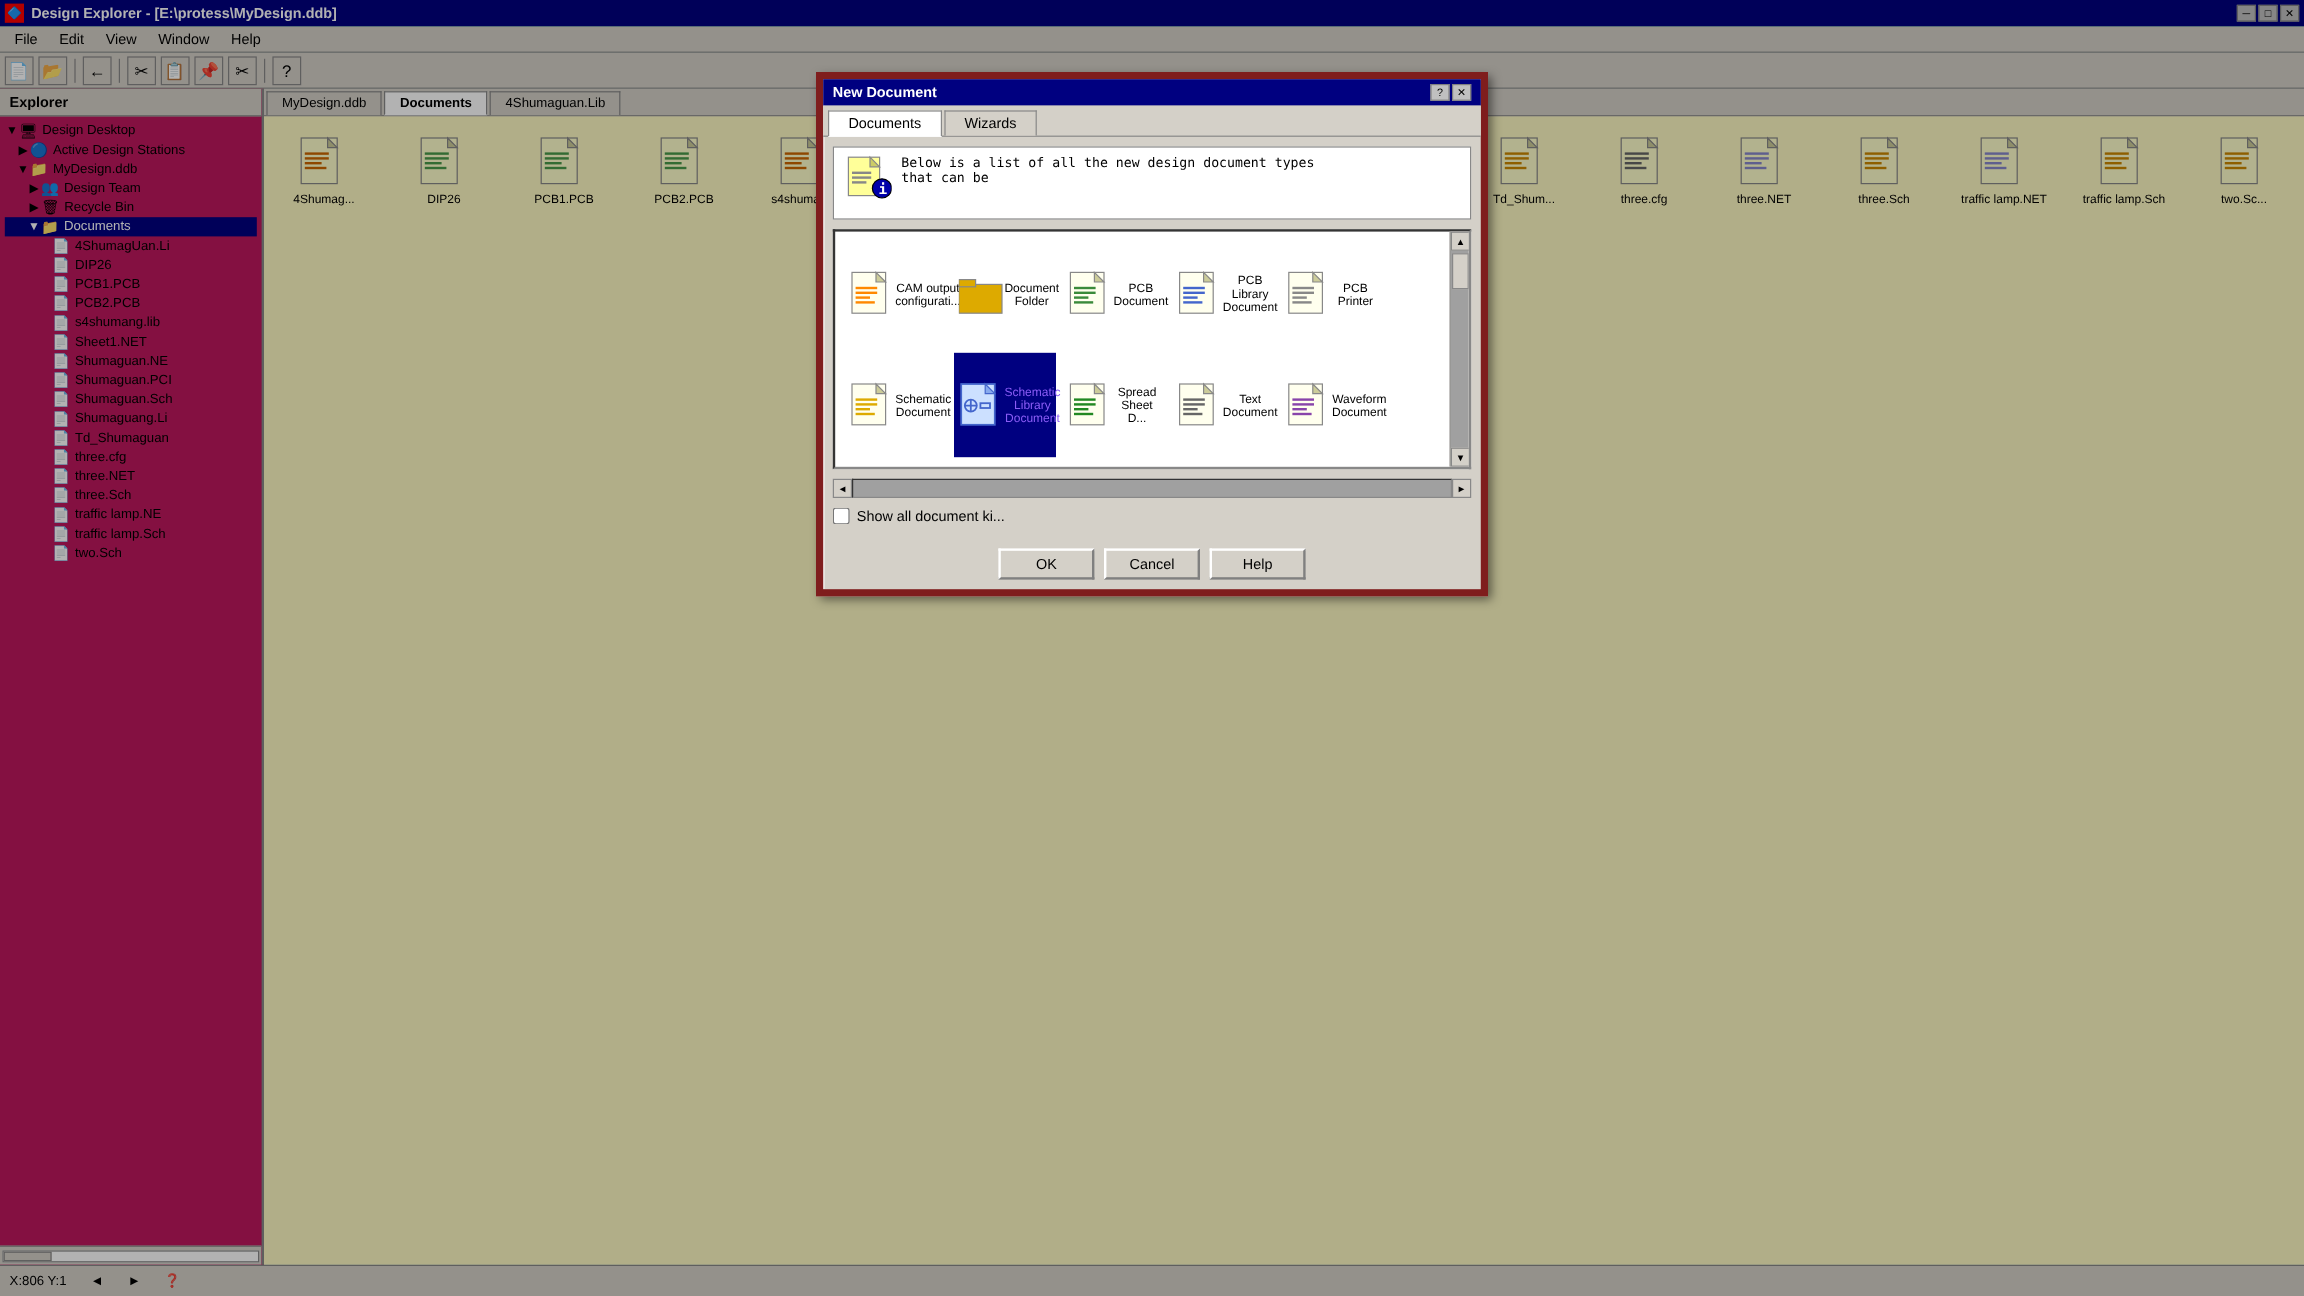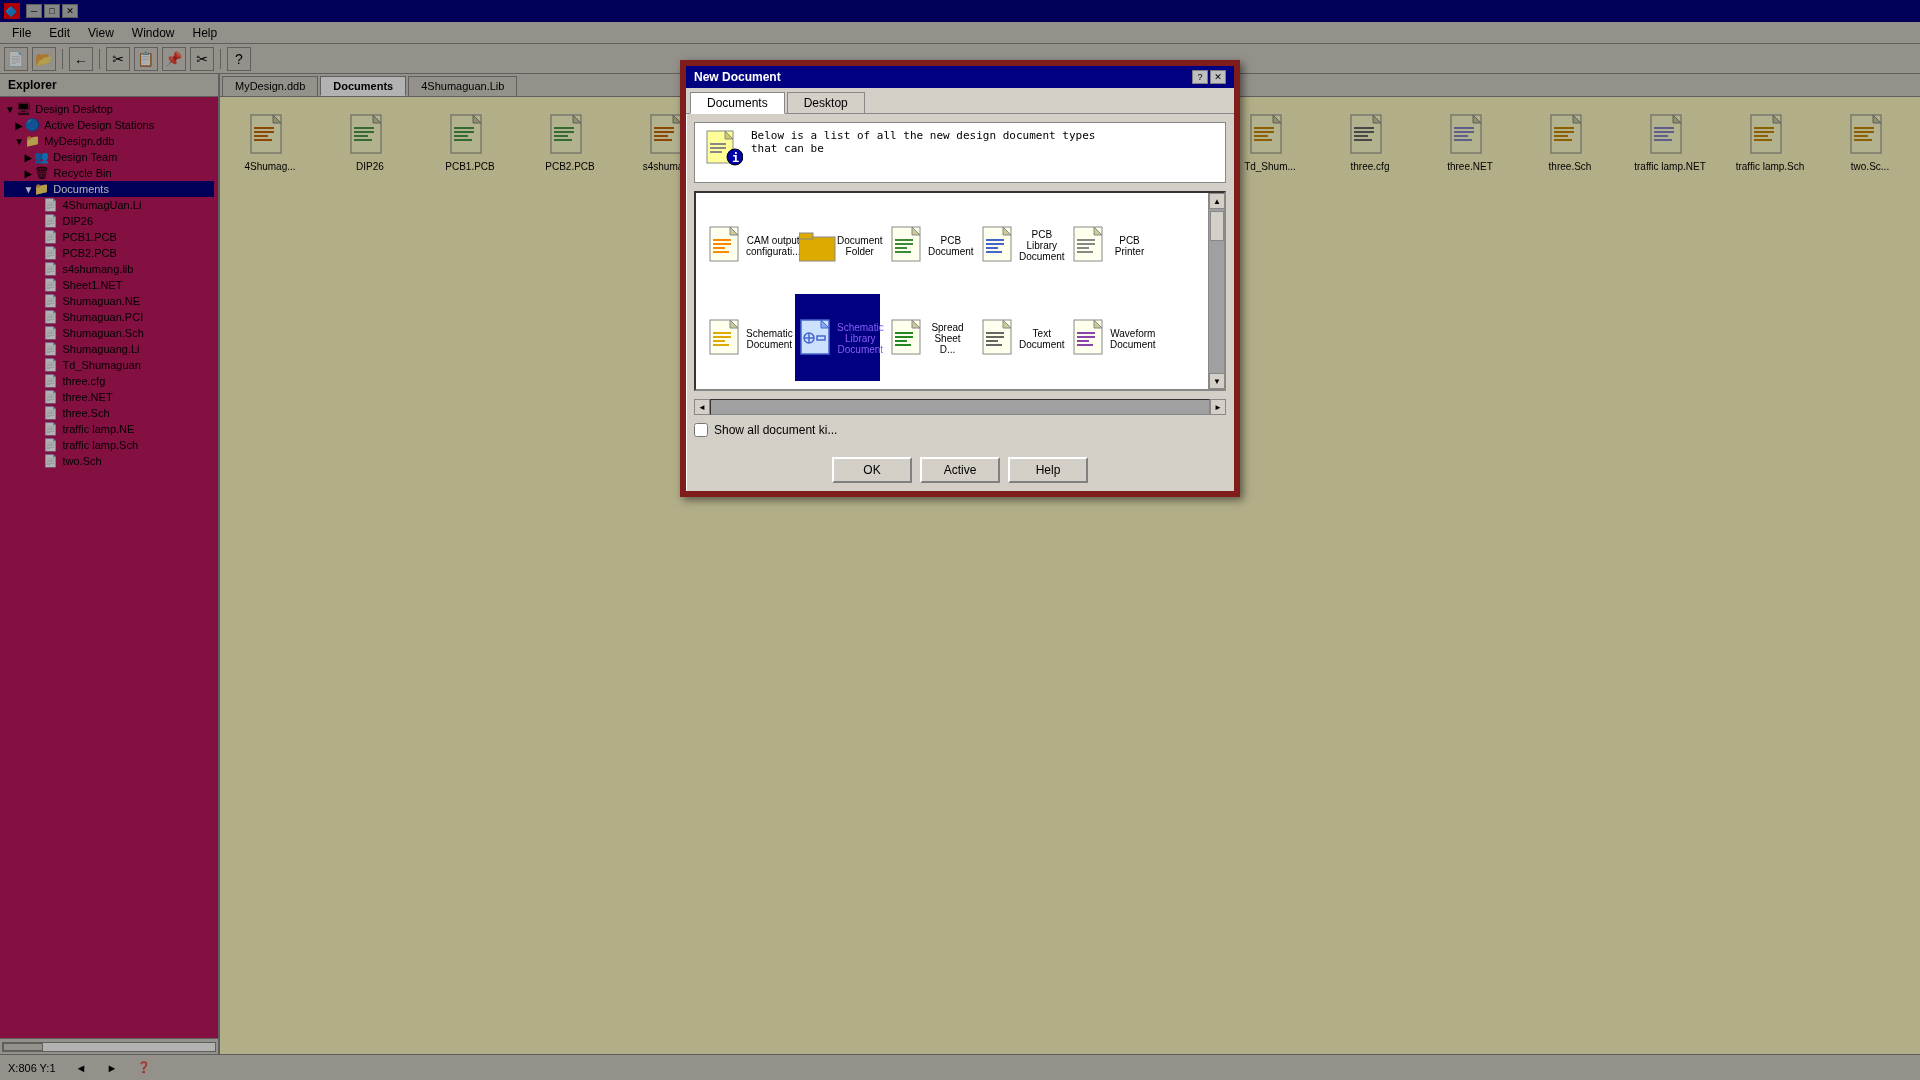--- a/index.html
+++ b/index.html
@@ -450,20 +450,21 @@
       cursor: pointer;
       font-size: 12px;
       font-family: inherit;
     }
   </style>
 </head>
 <body>
 
 <div class="title-bar">
   <span class="title-bar-icon">🔷</span>
+  <span class="title-bar-text">Design Explorer - [E:\protess\MyDesign.ddb]</span>
   <div class="title-bar-buttons">
     <button class="title-btn">─</button>
     <button class="title-btn">□</button>
     <button class="title-btn">✕</button>
   </div>
 </div>
 
 <div class="menu-bar">
   <span class="menu-item">File</span>
   <span class="menu-item">Edit</span>
@@ -886,21 +887,21 @@
     <div class="dialog-title-bar">
       <span class="dialog-title-text">New Document</span>
       <div class="dialog-title-buttons">
         <button class="dialog-title-btn">?</button>
         <button class="dialog-title-btn">✕</button>
       </div>
     </div>
 
     <div class="dialog-tabs">
       <div class="dialog-tab active">Documents</div>
-      <div class="dialog-tab">Desktop</div>
+      <div class="dialog-tab">Wizards</div>
     </div>
 
     <div class="dialog-body">
 
       <div class="dialog-description">
         <span class="desc-icon">
           <svg width="40" height="40" viewBox="0 0 40 40">
             <rect x="4" y="2" width="26" height="32" fill="#ffff99" stroke="#888" stroke-width="1"></rect>
             <polygon points="22,2 30,10 22,10" fill="#cccc66" stroke="#888" stroke-width="1"></polygon>
             <rect x="7" y="14" width="16" height="2" fill="#888"></rect>
@@ -1060,17 +1061,17 @@
       </div>
 
       <div class="dialog-checkbox-row">
         <input type="checkbox" class="dialog-checkbox" style="">
         <span>Show all document ki...</span>
       </div>
     </div>
 
     <div class="dialog-buttons">
       <button class="dialog-btn">OK</button>
-      <button class="dialog-btn">Active</button>
+      <button class="dialog-btn">Cancel</button>
       <button class="dialog-btn">Help</button>
     </div>
   </div>
 </div>
 
 </body></html>

